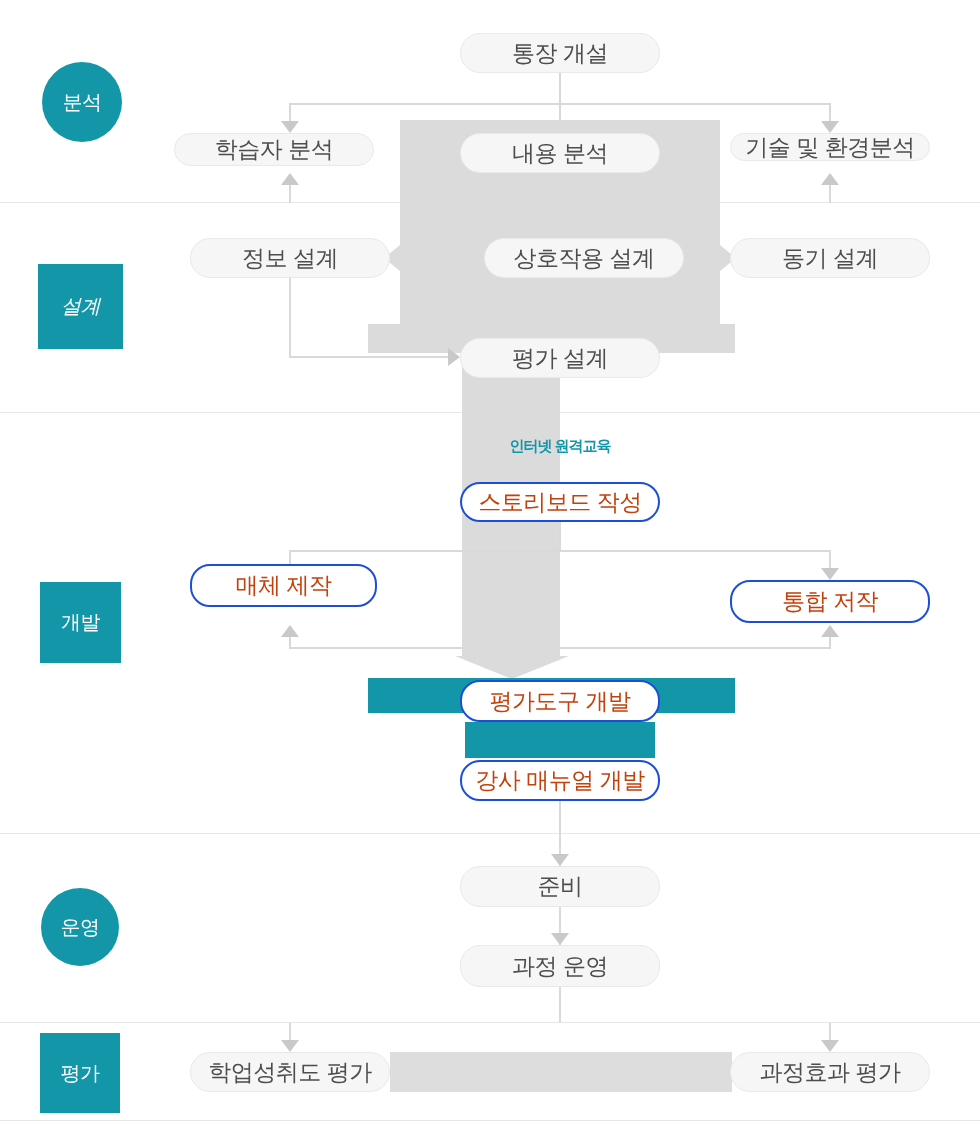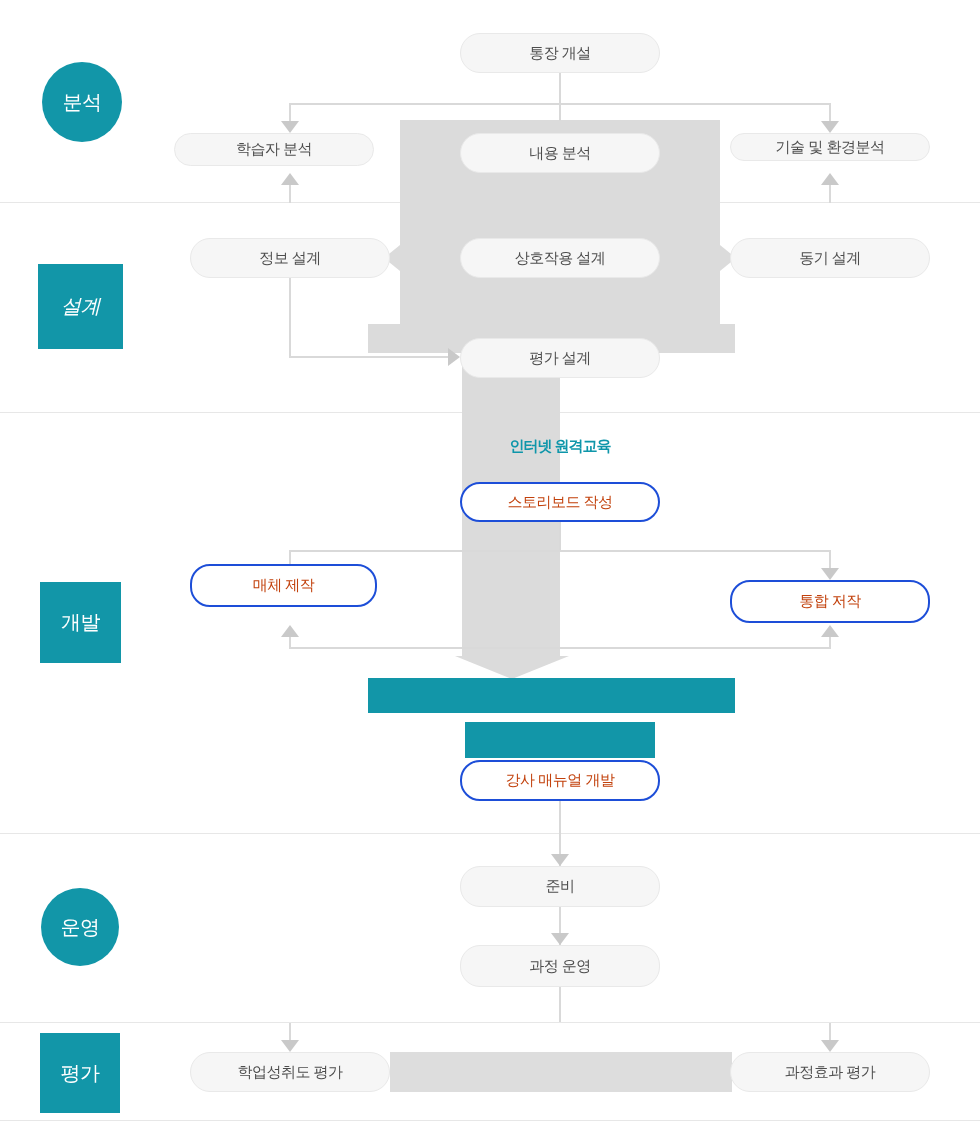--- a/index.html
+++ b/index.html
@@ -16,21 +16,21 @@
   .tri{width:0;height:0;position:absolute;z-index:1;}
   
   .line{position:absolute;background:#d9d9d9;z-index:2;}
   .arr{width:0;height:0;position:absolute;z-index:2;}
   .arr-down{border-left:9px solid transparent;border-right:9px solid transparent;border-top:12px solid #c9c9c9;}
   .arr-up{border-left:9px solid transparent;border-right:9px solid transparent;border-bottom:12px solid #c9c9c9;}
   .arr-right{border-top:9px solid transparent;border-bottom:9px solid transparent;border-left:12px solid #c9c9c9;}
   
   .node{
     position:absolute;z-index:5;display:flex;align-items:center;justify-content:center;
-    font-size:15px;letter-spacing:-0.5px;border-radius:20px;box-sizing:border-box;white-space:nowrap;
+    font-size:23px;letter-spacing:-0.5px;border-radius:20px;box-sizing:border-box;white-space:nowrap;
   }
   .node-gray{background:#f6f6f6;border:1px solid #e9e9e9;color:#4d4d4d;}
   .node-teal{background:#ffffff;border:2px solid #1d4ed8;color:#c2410c;}
   
   .stage{
     position:absolute;z-index:5;display:flex;align-items:center;justify-content:center;
     background:#1296a8;color:#ffffff;font-size:20px;letter-spacing:-0.5px;
   }
   .stage-circle{border-radius:50%;}
   
@@ -115,27 +115,28 @@
     </div>
 
   <div class="center-heading">인터넷 원격교육</div>
 
   <div class="node node-gray" style="left:460px;top:33px;width:200px;height:40px;">통장 개설</div>
   <div class="node node-gray" style="left:174px;top:133px;width:200px;height:33px;">학습자 분석</div>
   <div class="node node-gray" style="left:460px;top:133px;width:200px;height:40px;">내용 분석</div>
   <div class="node node-gray" style="left:730px;top:133px;width:200px;height:28px;">기술 및 환경분석</div>
 
   <div class="node node-gray" style="left:190px;top:238px;width:200px;height:40px;">정보 설계</div>
-  <div class="node node-gray" style="left:460px;top:238px;width:200px;height:40px;">상호작용 설계</div>
+  <div class="node node-gray" style="left:484px;top:238px;width:200px;height:40px;">상호작용 설계</div>
   <div class="node node-gray" style="left:730px;top:238px;width:200px;height:40px;">동기 설계</div>
   <div class="node node-gray" style="left:460px;top:338px;width:200px;height:40px;">평가 설계</div>
 
   <div class="node node-teal" style="left:460px;top:482px;width:200px;height:40px;">스토리보드 작성</div>
   <div class="node node-teal" style="left:190px;top:564px;width:187px;height:43px;">매체 제작</div>
   <div class="node node-teal" style="left:730px;top:580px;width:200px;height:43px;">통합 저작</div>
+  <div class="node node-teal" style="left:460px;top:680px;width:200px;height:42px;">평가도구 개발</div>
   <div class="node node-teal" style="left:460px;top:760px;width:200px;height:41px;">강사 매뉴얼 개발</div>
 
   <div class="node node-gray" style="left:460px;top:866px;width:200px;height:41px;">준비</div>
   <div class="node node-gray" style="left:460px;top:945px;width:200px;height:42px;">과정 운영</div>
 
   <div class="node node-gray" style="left:190px;top:1052px;width:200px;height:40px;">학업성취도 평가</div>
   <div class="node node-gray" style="left:730px;top:1052px;width:200px;height:40px;">과정효과 평가</div>
 
 </div>
 

